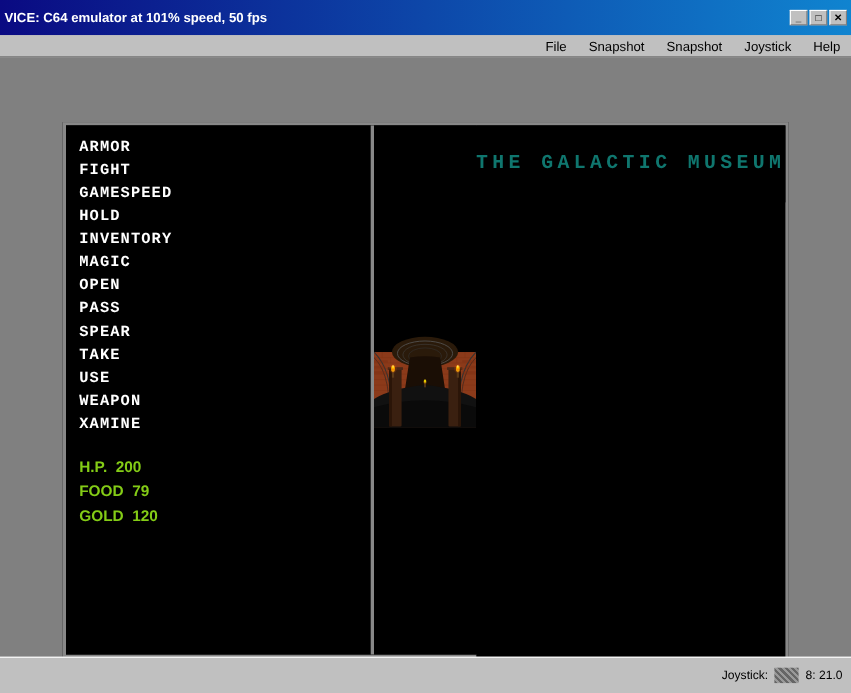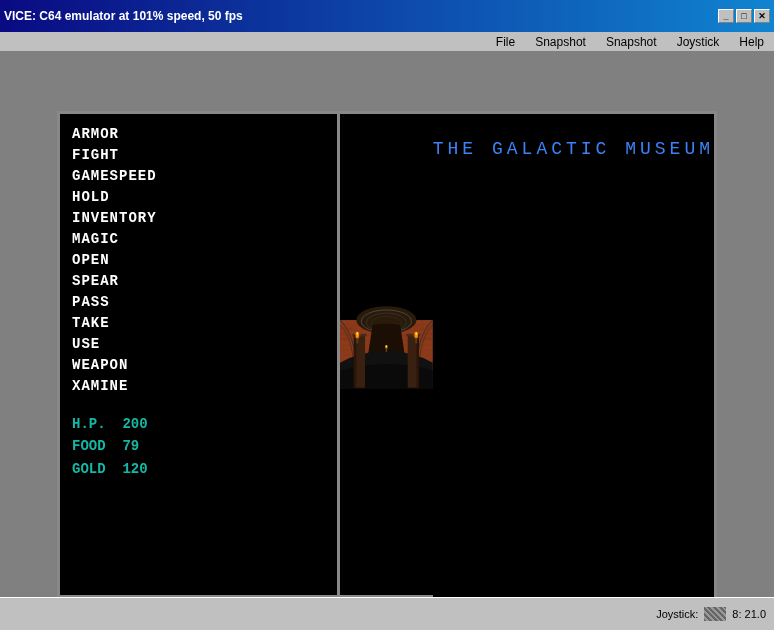--- a/index.html
+++ b/index.html
@@ -110,22 +110,22 @@
       color: #ffffff;
       font-family: 'Courier New', monospace;
       font-size: 14px;
       font-weight: bold;
       letter-spacing: 1px;
       line-height: 1.5;
       text-transform: uppercase;
     }
 
     .stats-section {
-      color: #14b8a6;
-      font-family: Liberation Mono, monospace;
+      color: #84cc16;
+      font-family: Liberation Sans, sans-serif;
       font-size: 14px;
       font-weight: bold;
       line-height: 1.6;
     }
 
     
     .right-panel {
       flex: 1;
       background: #000000;
       position: relative;
@@ -135,24 +135,24 @@
     
     .bottom-panel {
       height: 70px;
       background: #000000;
       display: flex;
       align-items: center;
       justify-content: center;
     }
 
     .location-text {
-      color: #3b82f6;
+      color: #0f766e;
       font-family: 'Courier New', monospace;
       font-size: 18px;
-      font-weight: normal;
+      font-weight: bold;
       letter-spacing: 4px;
       text-transform: uppercase;
     }
 
     
     .status-bar {
       position: absolute;
       bottom: 0;
       left: 0;
       width: 774px;
@@ -205,22 +205,22 @@
 
       <div class="left-panel">
         <ul class="menu-list">
           <li>ARMOR</li>
           <li>FIGHT</li>
           <li>GAMESPEED</li>
           <li>HOLD</li>
           <li>INVENTORY</li>
           <li>MAGIC</li>
           <li>OPEN</li>
+          <li>PASS</li>
           <li>SPEAR</li>
-          <li>PASS</li>
           <li>TAKE</li>
           <li>USE</li>
           <li>WEAPON</li>
           <li>XAMINE</li>
         </ul>
         <div class="stats-section">
           <div>H.P.&nbsp;&nbsp;200</div>
           <div>FOOD&nbsp;&nbsp;79</div>
           <div>GOLD&nbsp;&nbsp;120</div>
         </div>

